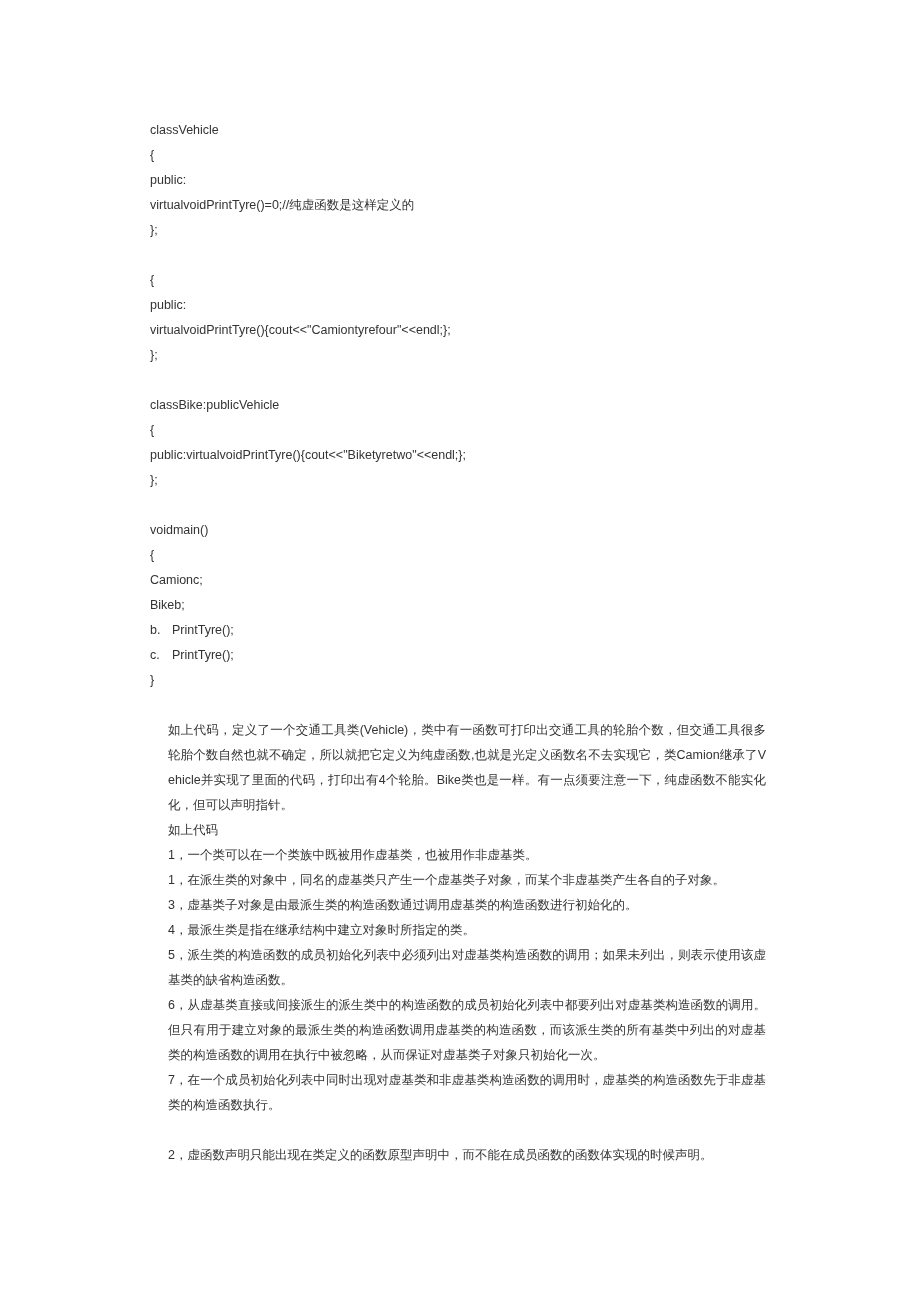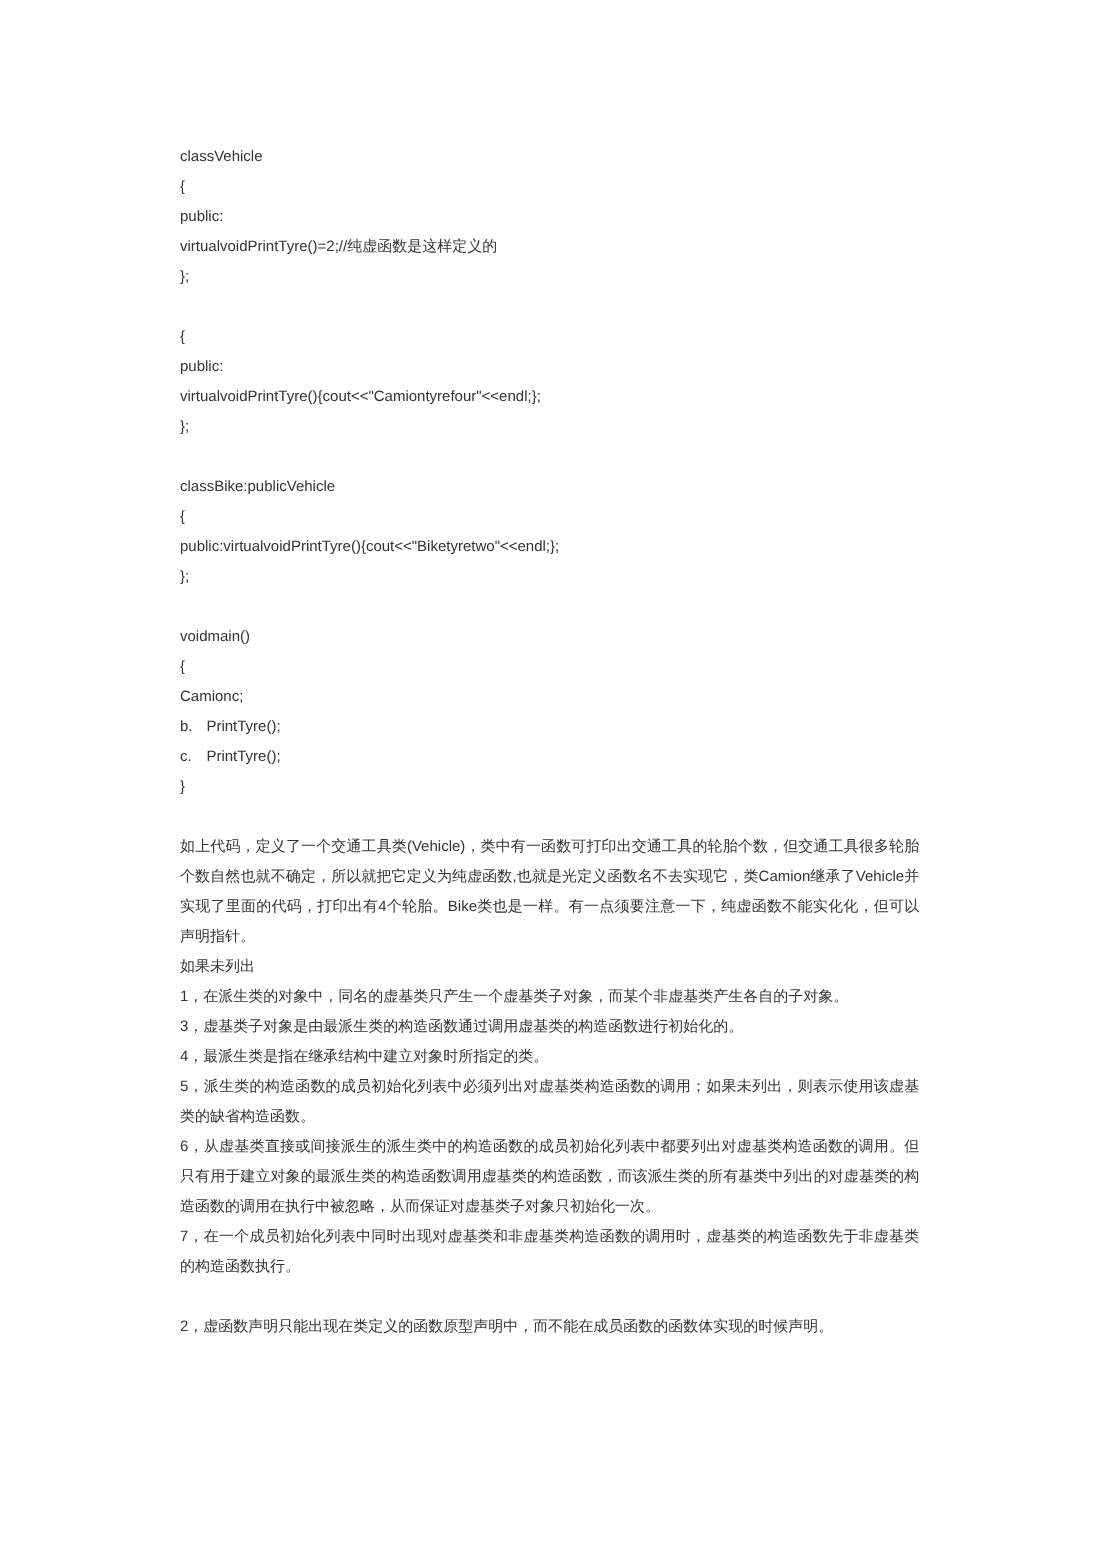--- a/index.html
+++ b/index.html
@@ -17,41 +17,42 @@
     font-size: 12.5px;
     line-height: 2.0;
   }
   .code-line {
     white-space: pre-wrap;
     word-break: break-all;
   }
   .para {
     text-align: justify;
     word-break: break-all;
+    margin-left: 18px;
   }
   .blank {
     height: 25px;
   }
   .indent-letter {
     display: flex;
   }
   .indent-letter .letter {
     width: 22px;
     flex-shrink: 0;
   }
 </style>
 </head>
 <body>
 
 <div class="page">
 
   <div class="code-line">classVehicle</div>
   <div class="code-line">{</div>
   <div class="code-line">public:</div>
-  <div class="code-line">virtualvoidPrintTyre()=2;//纯虚函数是这样定义的</div>
+  <div class="code-line">virtualvoidPrintTyre()=0;//纯虚函数是这样定义的</div>
   <div class="code-line">};</div>
 
   <div class="blank"></div>
 
   <div class="code-line">{</div>
   <div class="code-line">public:</div>
   <div class="code-line">virtualvoidPrintTyre(){cout&lt;&lt;"Camiontyrefour"&lt;&lt;endl;};</div>
   <div class="code-line">};</div>
 
   <div class="blank"></div>
@@ -59,36 +60,38 @@
   <div class="code-line">classBike:publicVehicle</div>
   <div class="code-line">{</div>
   <div class="code-line">public:virtualvoidPrintTyre(){cout&lt;&lt;"Biketyretwo"&lt;&lt;endl;};</div>
   <div class="code-line">};</div>
 
   <div class="blank"></div>
 
   <div class="code-line">voidmain()</div>
   <div class="code-line">{</div>
   <div class="code-line">Camionc;</div>
+  <div class="code-line">Bikeb;</div>
 
   <div class="indent-letter">
     <span class="letter">b.</span>
     <span>PrintTyre();</span>
   </div>
   <div class="indent-letter">
     <span class="letter">c.</span>
     <span>PrintTyre();</span>
   </div>
   <div class="code-line">}</div>
 
   <div class="blank"></div>
 
   <div class="para">如上代码，定义了一个交通工具类(Vehicle)，类中有一函数可打印出交通工具的轮胎个数，但交通工具很多轮胎个数自然也就不确定，所以就把它定义为纯虚函数,也就是光定义函数名不去实现它，类Camion继承了Vehicle并实现了里面的代码，打印出有4个轮胎。Bike类也是一样。有一点须要注意一下，纯虚函数不能实化化，但可以声明指针。</div>
 
-  <div class="para">如果未列出</div>
+  <div class="para">如上代码</div>
+  <div class="para">1，一个类可以在一个类族中既被用作虚基类，也被用作非虚基类。</div>
   <div class="para">1，在派生类的对象中，同名的虚基类只产生一个虚基类子对象，而某个非虚基类产生各自的子对象。</div>
   <div class="para">3，虚基类子对象是由最派生类的构造函数通过调用虚基类的构造函数进行初始化的。</div>
   <div class="para">4，最派生类是指在继承结构中建立对象时所指定的类。</div>
   <div class="para">5，派生类的构造函数的成员初始化列表中必须列出对虚基类构造函数的调用；如果未列出，则表示使用该虚基类的缺省构造函数。</div>
   <div class="para">6，从虚基类直接或间接派生的派生类中的构造函数的成员初始化列表中都要列出对虚基类构造函数的调用。但只有用于建立对象的最派生类的构造函数调用虚基类的构造函数，而该派生类的所有基类中列出的对虚基类的构造函数的调用在执行中被忽略，从而保证对虚基类子对象只初始化一次。</div>
   <div class="para">7，在一个成员初始化列表中同时出现对虚基类和非虚基类构造函数的调用时，虚基类的构造函数先于非虚基类的构造函数执行。</div>
 
   <div class="blank"></div>
 
   <div class="para">2，虚函数声明只能出现在类定义的函数原型声明中，而不能在成员函数的函数体实现的时候声明。</div>

